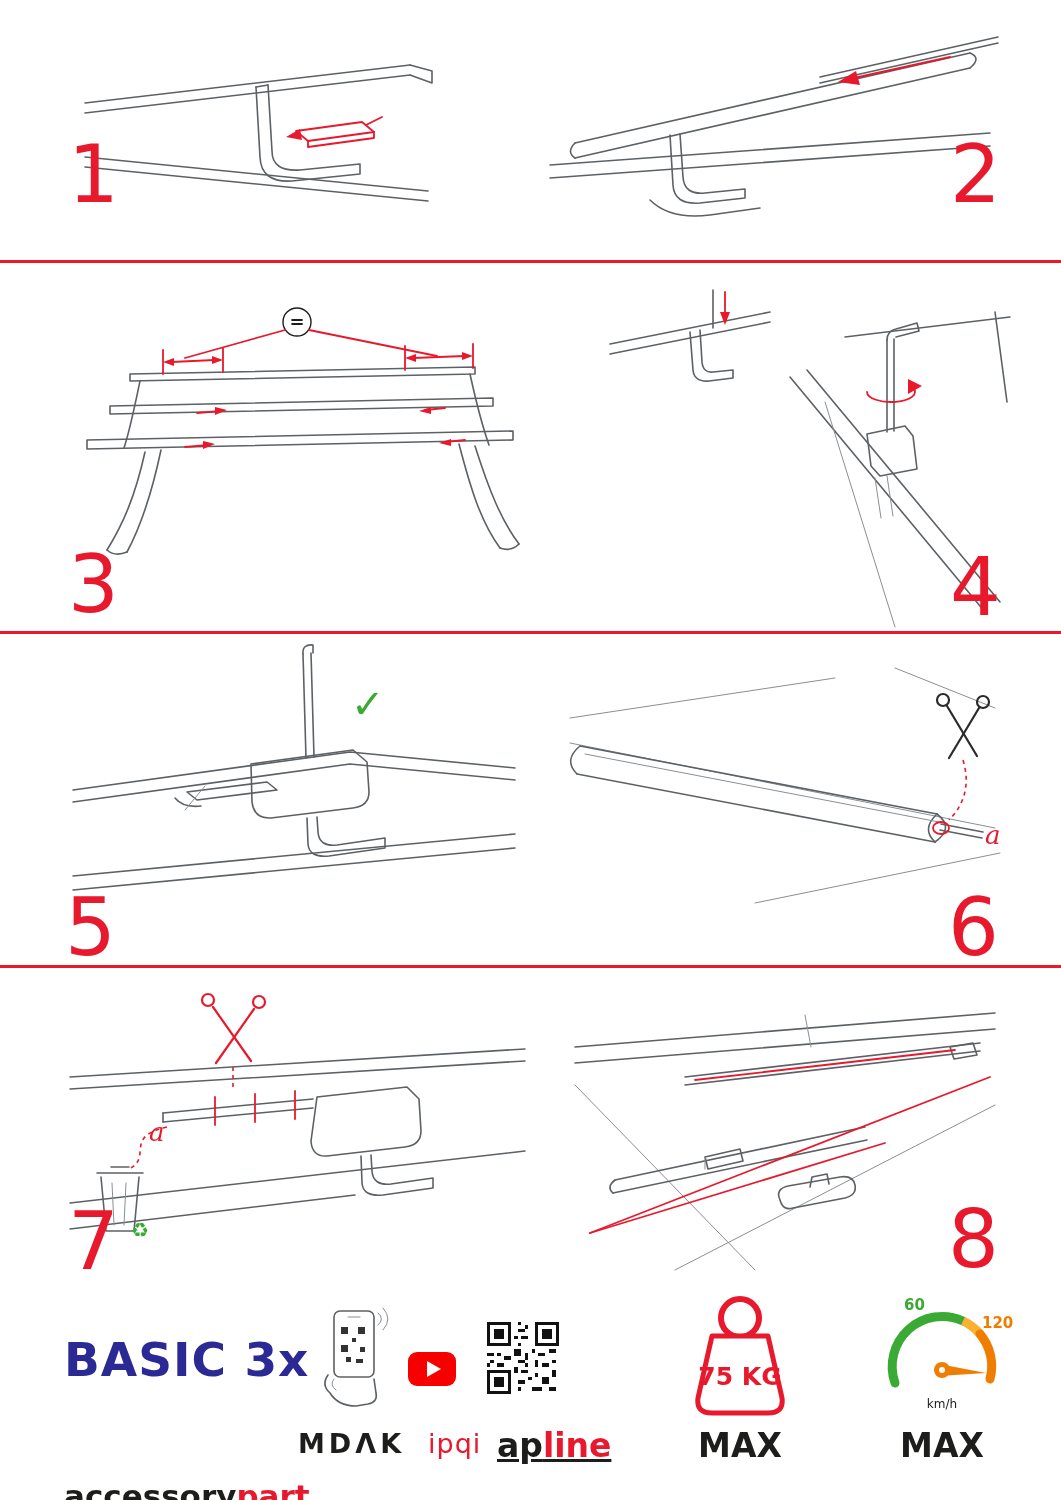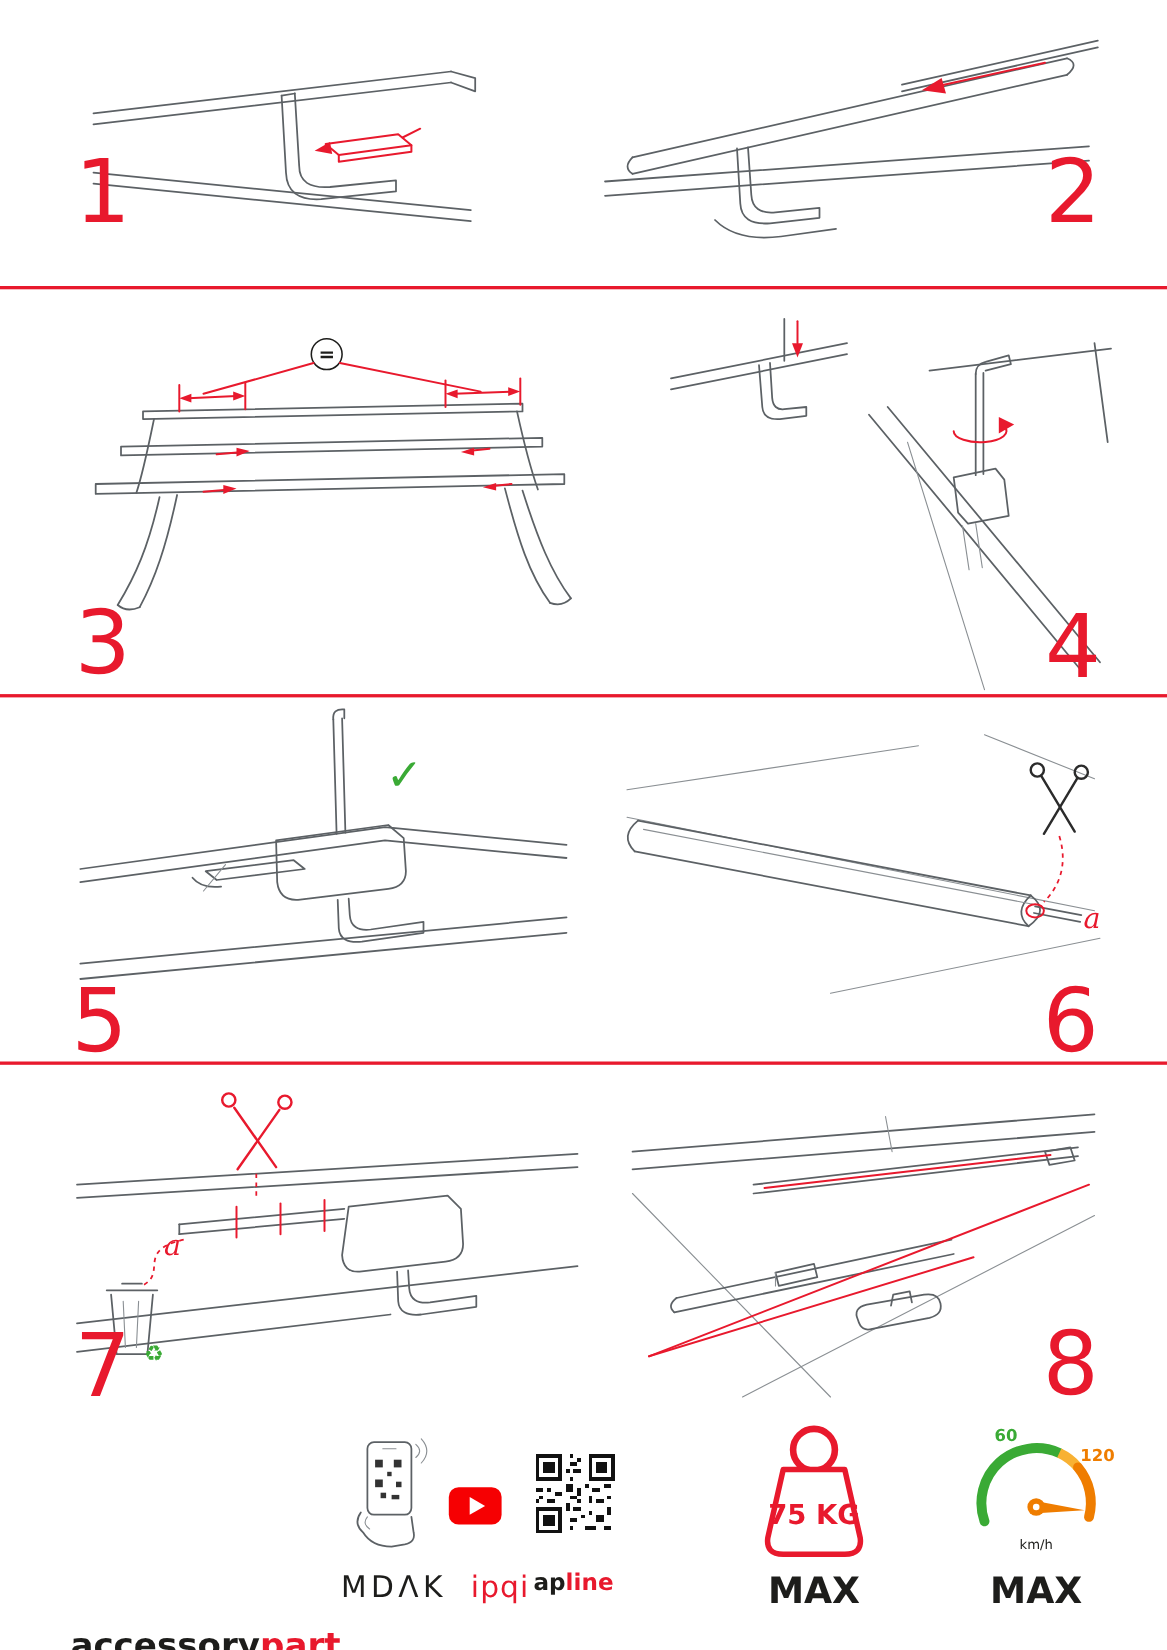--- a/index.html
+++ b/index.html
@@ -22,23 +22,23 @@
   .rf { fill:#e8192d; stroke:none; }
   .rt { fill:#e8192d; font:italic 400 26px "DejaVu Serif","Liberation Serif",serif; }
   .eq { fill:#1d1d1b; font:bold 18px "DejaVu Sans",sans-serif; text-anchor:middle; }
   .chk { fill:#3aaa35; font:bold 40px "DejaVu Sans",sans-serif; }
   .rec { fill:#3aaa35; font:20px "DejaVu Sans",sans-serif; }
 
   
   .basic { position:absolute; left:64px; top:1332px; font-size:47px; font-weight:bold; color:#2b2994; letter-spacing:1px; }
   .brand { position:absolute; left:64px; top:1478px; font-size:31px; font-weight:bold; color:#1d1d1b; }
   .brand .red, .red { color:#e8192d; }
-  .mdak  { position:absolute; left:310px; top:1428px; font-size:27px; font-weight:normal; color:#1d1d1b; letter-spacing:4px; }
+  .mdak  { position:absolute; left:298px; top:1428px; font-size:27px; font-weight:bold; color:#1d1d1b; letter-spacing:4px; }
   .ipqi  { position:absolute; left:412px; top:1428px; font-size:27px; color:#e8192d; letter-spacing:1px;margin-left:16px; }
-  .apline{ position:absolute; left:485px; top:1426px; font-size:21px; font-weight:bold; color:#1d1d1b; }
+  .apline{ position:absolute; left:497px; top:1426px; font-size:33px; font-weight:bold; color:#1d1d1b;text-decoration:underline; }
   .maxw  { position:absolute; left:690px; top:1426px; width:100px; text-align:center; font-size:33px; font-weight:bold; color:#1d1d1b; }
   .maxs  { position:absolute; left:892px; top:1426px; width:100px; text-align:center; font-size:33px; font-weight:bold; color:#1d1d1b; }
   .wkg   { fill:#e8192d; font:bold 25px "DejaVu Sans",sans-serif; text-anchor:middle; }
   .sp-lo { fill:#3aaa35; font:bold 15px "DejaVu Sans",sans-serif; }
   .sp-hi { fill:#ef7d00; font:bold 15px "DejaVu Sans",sans-serif; }
   .sp-u  { fill:#1d1d1b; font:12px "DejaVu Sans",sans-serif; text-anchor:middle; }
 </style>
 </head>
 <body>
 
@@ -293,20 +293,21 @@
       <path class="g" d="M225,215 Q220,204 233,201 L285,192 Q298,190 300,200 Q302,210 290,213 L238,223 Q228,226 225,215 Z"></path>
       <path class="g" d="M255,202 L257,192 L272,189 L274,199"></path>
     </g>
     <g>
       <path class="r" d="M35,248 L435,92"></path>
       <path class="r" d="M35,248 L330,158"></path>
     </g>
   </svg>
   <div class="step-num" style="left:948px;top:1200px">8</div>
 
+  <div class="basic">BASIC 3x</div>
   <div class="brand"><span>accessory</span><span class="red">part</span></div>
 
   <svg class="panel" style="left:308px;top:1305px" width="84" height="105" viewBox="0 0 84 105">
     <rect class="g" x="26" y="6" width="40" height="66" rx="6"></rect>
     <path class="g2" d="M40,12 L52,12"></path>
     <g fill="#333">
       <rect x="33" y="22" width="7" height="7"></rect>
         <rect x="50" y="22" width="7" height="7"></rect>
       <rect x="33" y="40" width="7" height="7"></rect>
         <rect x="44" y="33" width="4" height="4"></rect>

